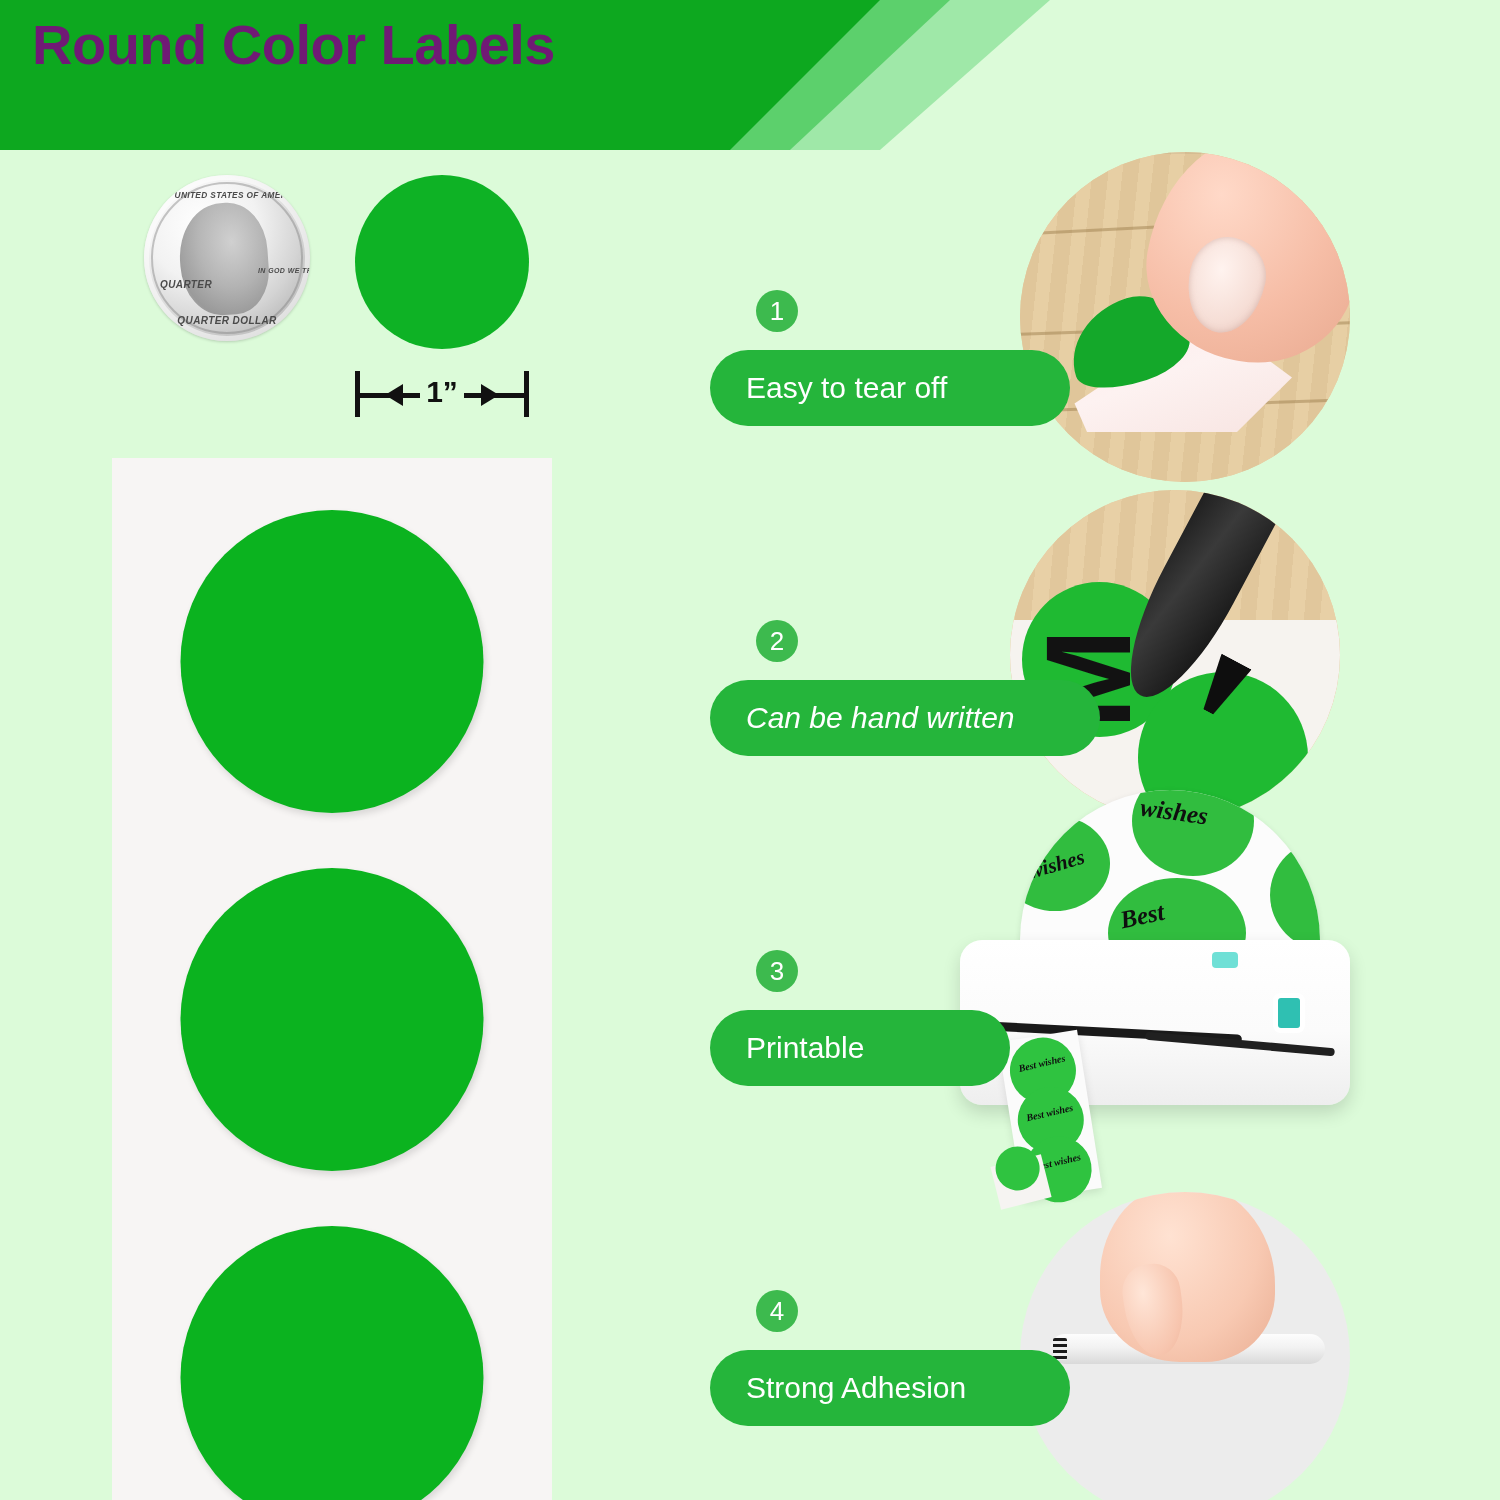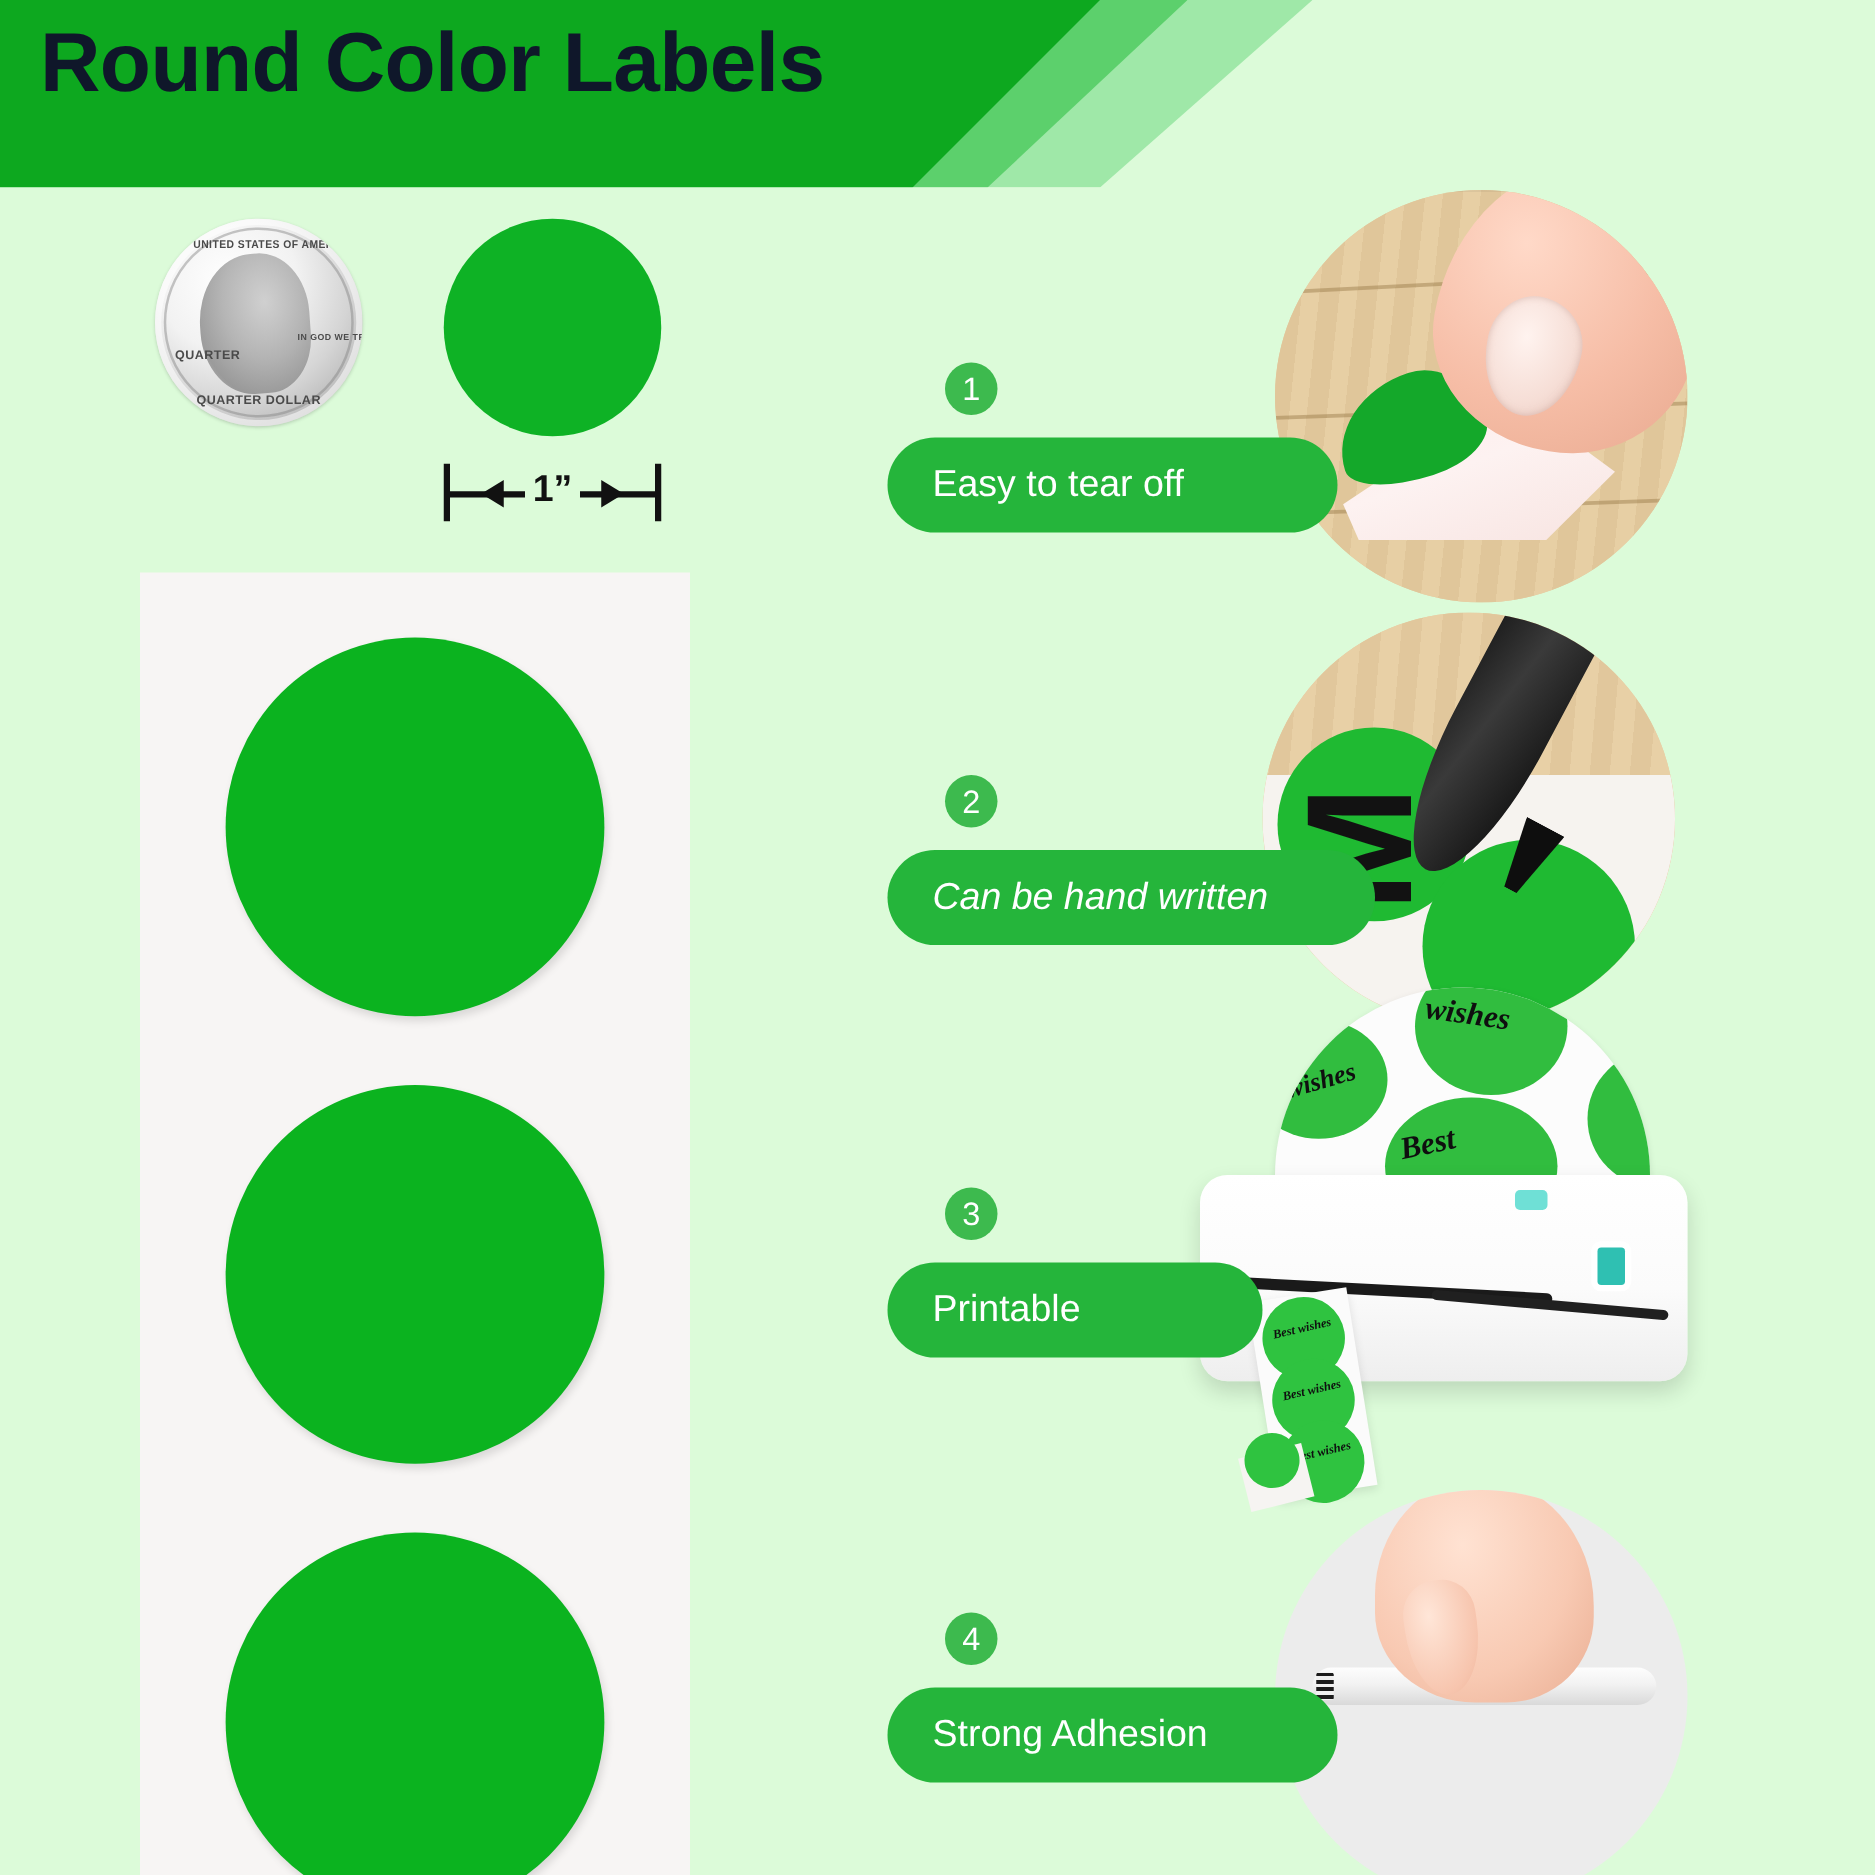--- a/index.html
+++ b/index.html
@@ -32,41 +32,42 @@
   }
   .hdr-layer1 {   
     position: absolute;
     left: 0; top: 0; width: 1500px; height: 150px;
     background: #0da81f;
     clip-path: polygon(0 0, 880px 0, 730px 150px, 0 150px);
   }
   .hdr-title {
     position: absolute;
     left: 32px; top: 16px;
-    font-size: 67px;
+    font-size: 56px;
     font-weight: bold;
-    color: #0f172a;
+    color: #701a75;
     letter-spacing: -0.5px;
     line-height: 1.05;
     white-space: nowrap;
     z-index: 5;
   }
 
   
   .size-area { position: absolute; left: 0; top: 150px; width: 660px; height: 300px; }
 
   .coin {
     position: absolute;
-    left: 124px; top: 25px;
+    left: 144px; top: 25px;
     width: 166px; height: 166px;
     border-radius: 50%;
     background:
       radial-gradient(circle at 35% 30%, #ffffff 0%, #f2f2f2 35%, #d4d4d4 62%, #b9b9b9 80%, #e6e6e6 92%, #9a9a9a 100%);
     box-shadow: inset 0 0 0 5px rgba(255,255,255,0.55), 0 1px 3px rgba(0,0,0,0.18);
     overflow: hidden;
+    font-style: italic;
   }
   .coin::before {
     content: "";
     position: absolute;
     left: 7px; top: 7px; right: 7px; bottom: 7px;
     border-radius: 50%;
     border: 2px solid rgba(130,130,130,0.45);
   }
   .coin-head {
     position: absolute;

